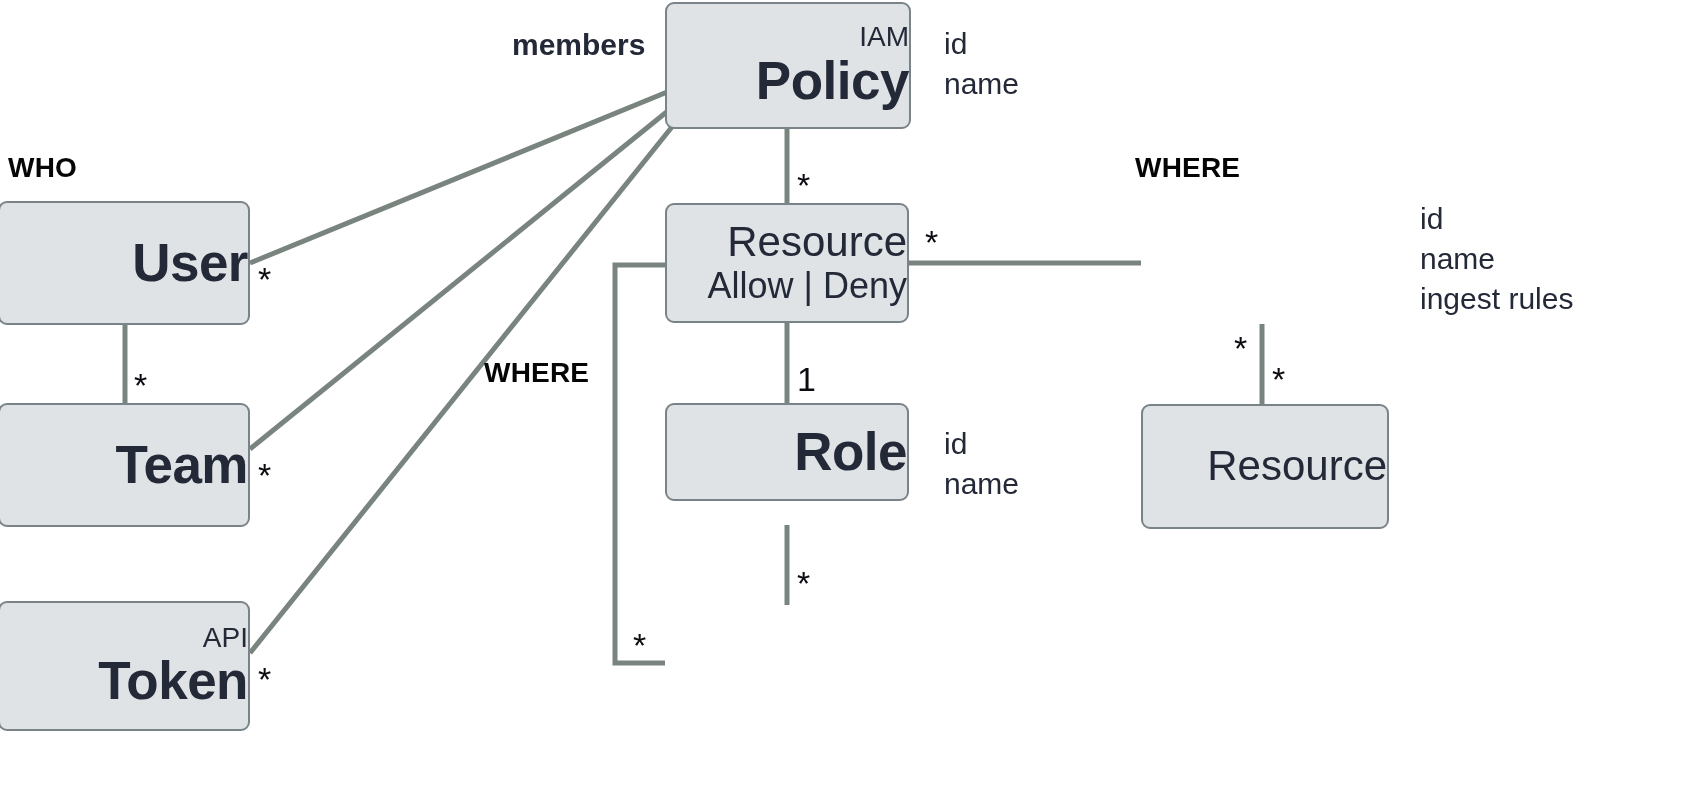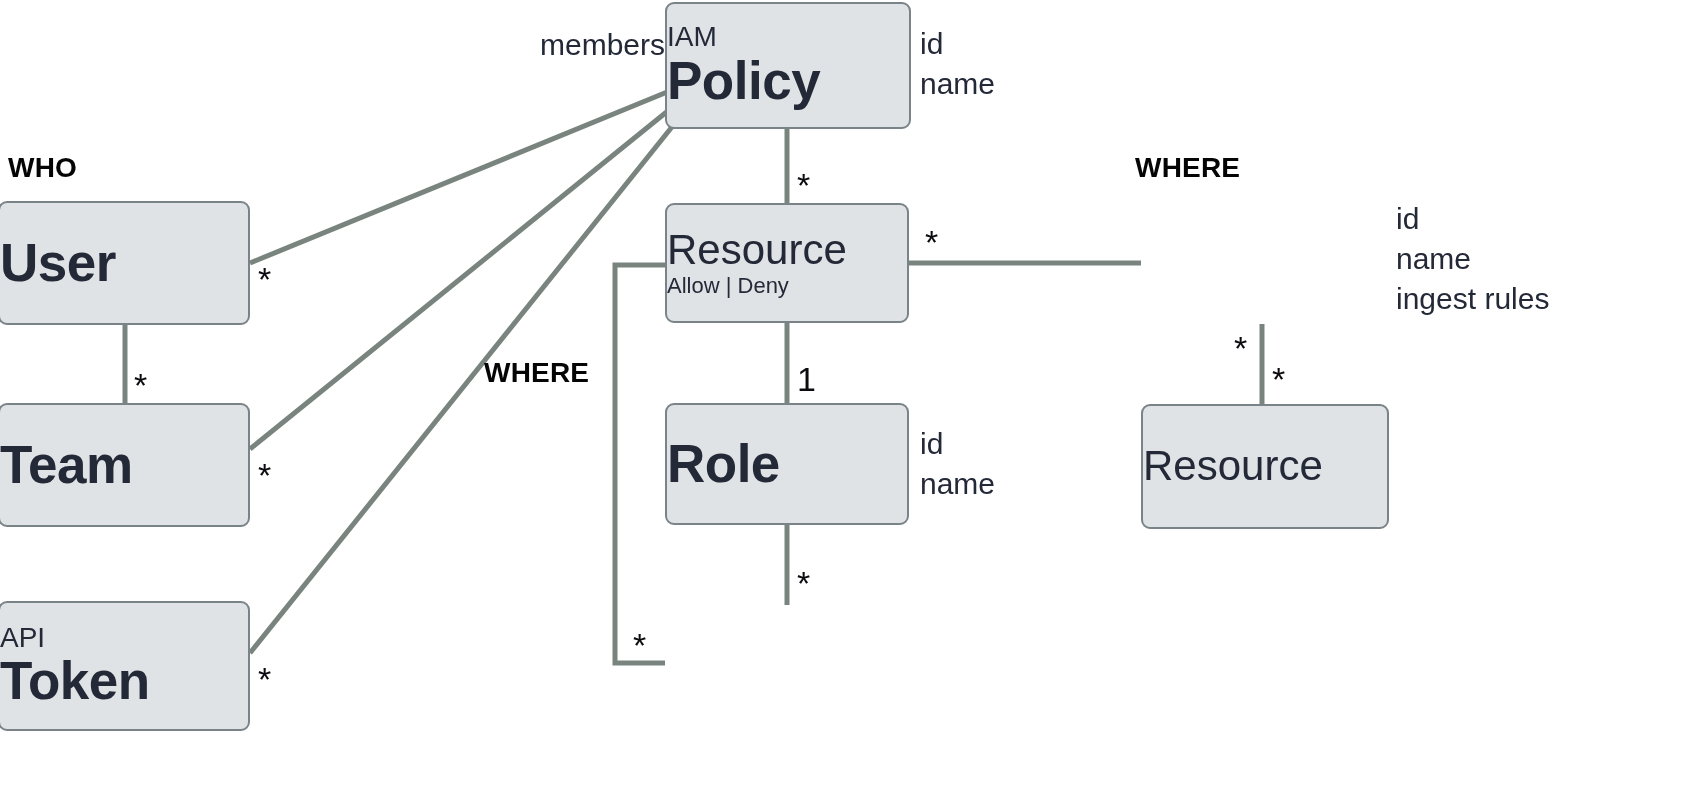--- a/index.html
+++ b/index.html
@@ -28,21 +28,21 @@
     pointer-events: none;
   }
   .node {
     position: absolute;
     box-sizing: border-box;
     background: #dfe3e6;
     border: 2px solid #7a8388;
     border-radius: 9px;
     display: flex;
     flex-direction: column;
-    align-items: flex-start;
+    align-items: flex-end;
     justify-content: center;
     color: #242938;
     z-index: 3;
   }
   .node .kicker {
     font-size: 28px;
     font-weight: 400;
     line-height: 1.05;
     color: #242938;
     margin-bottom: 1px;
@@ -54,21 +54,21 @@
     letter-spacing: -0.5px;
     color: #242938;
   }
   .node .title-regular {
     font-size: 42px;
     font-weight: 400;
     line-height: 1.05;
     color: #242938;
   }
   .node .sub {
-    font-size: 22px;
+    font-size: 36px;
     font-weight: 400;
     line-height: 1.1;
     color: #242938;
     margin-top: 2px;
   }
   .group-label {
     position: absolute;
     font-size: 28px;
     font-weight: 700;
     color: #050505;
@@ -94,20 +94,21 @@
     white-space: nowrap;
   }
   .attrs {
     position: absolute;
     font-size: 30px;
     font-weight: 400;
     line-height: 1.33;
     color: #242938;
     z-index: 4;
     white-space: nowrap;
+    margin-left: 24px;
   }
 </style>
 </head>
 <body>
 
 <div id="canvas">
 
   <svg id="edges" viewBox="0 0 1690 790" width="1690" height="790" xmlns="http://www.w3.org/2000/svg">
     <g stroke="#79847f" stroke-width="5" fill="none" stroke-linecap="butt">
 
@@ -130,21 +131,21 @@
       <polyline points="665,265 615,265 615,663 665,663" stroke-linejoin="miter"></polyline>
 
       <line x1="1262" y1="324" x2="1262" y2="404"></line>
     </g>
   </svg>
 
   <div class="group-label" style="left:8px; top:152px;">WHO</div>
   <div class="group-label" style="left:484px; top:357px;">WHERE</div>
   <div class="group-label" style="left:1135px; top:152px;">WHERE</div>
 
-  <div class="edge-label" style="left:540px; top:28px;">members</div>
+  <div class="edge-label" style="left:512px; top:28px;font-weight:bold;">members</div>
 
   <div class="node" style="left:665px; top:2px; width:246px; height:127px;">
     <div class="kicker">IAM</div>
     <div class="title-bold">Policy</div>
   </div>
 
   <div class="node" style="left:-2px; top:201px; width:252px; height:124px;">
     <div class="title-bold">User</div>
   </div>
 
@@ -155,21 +156,21 @@
   <div class="node" style="left:-2px; top:601px; width:252px; height:130px;">
     <div class="kicker">API</div>
     <div class="title-bold">Token</div>
   </div>
 
   <div class="node" style="left:665px; top:203px; width:244px; height:120px;">
     <div class="title-regular">Resource</div>
     <div class="sub">Allow | Deny</div>
   </div>
 
-  <div class="node" style="left:665px; top:403px; width:244px; height:122px;">
+  <div class="node" style="left:665px; top:403px; width:244px; height:98px;">
     <div class="title-bold">Role</div>
   </div>
 
 
 
   <div class="node" style="left:1141px; top:404px; width:248px; height:125px;">
     <div class="title-regular">Resource</div>
   </div>
 
   <div class="attrs" style="left:920px; top:24px;">

